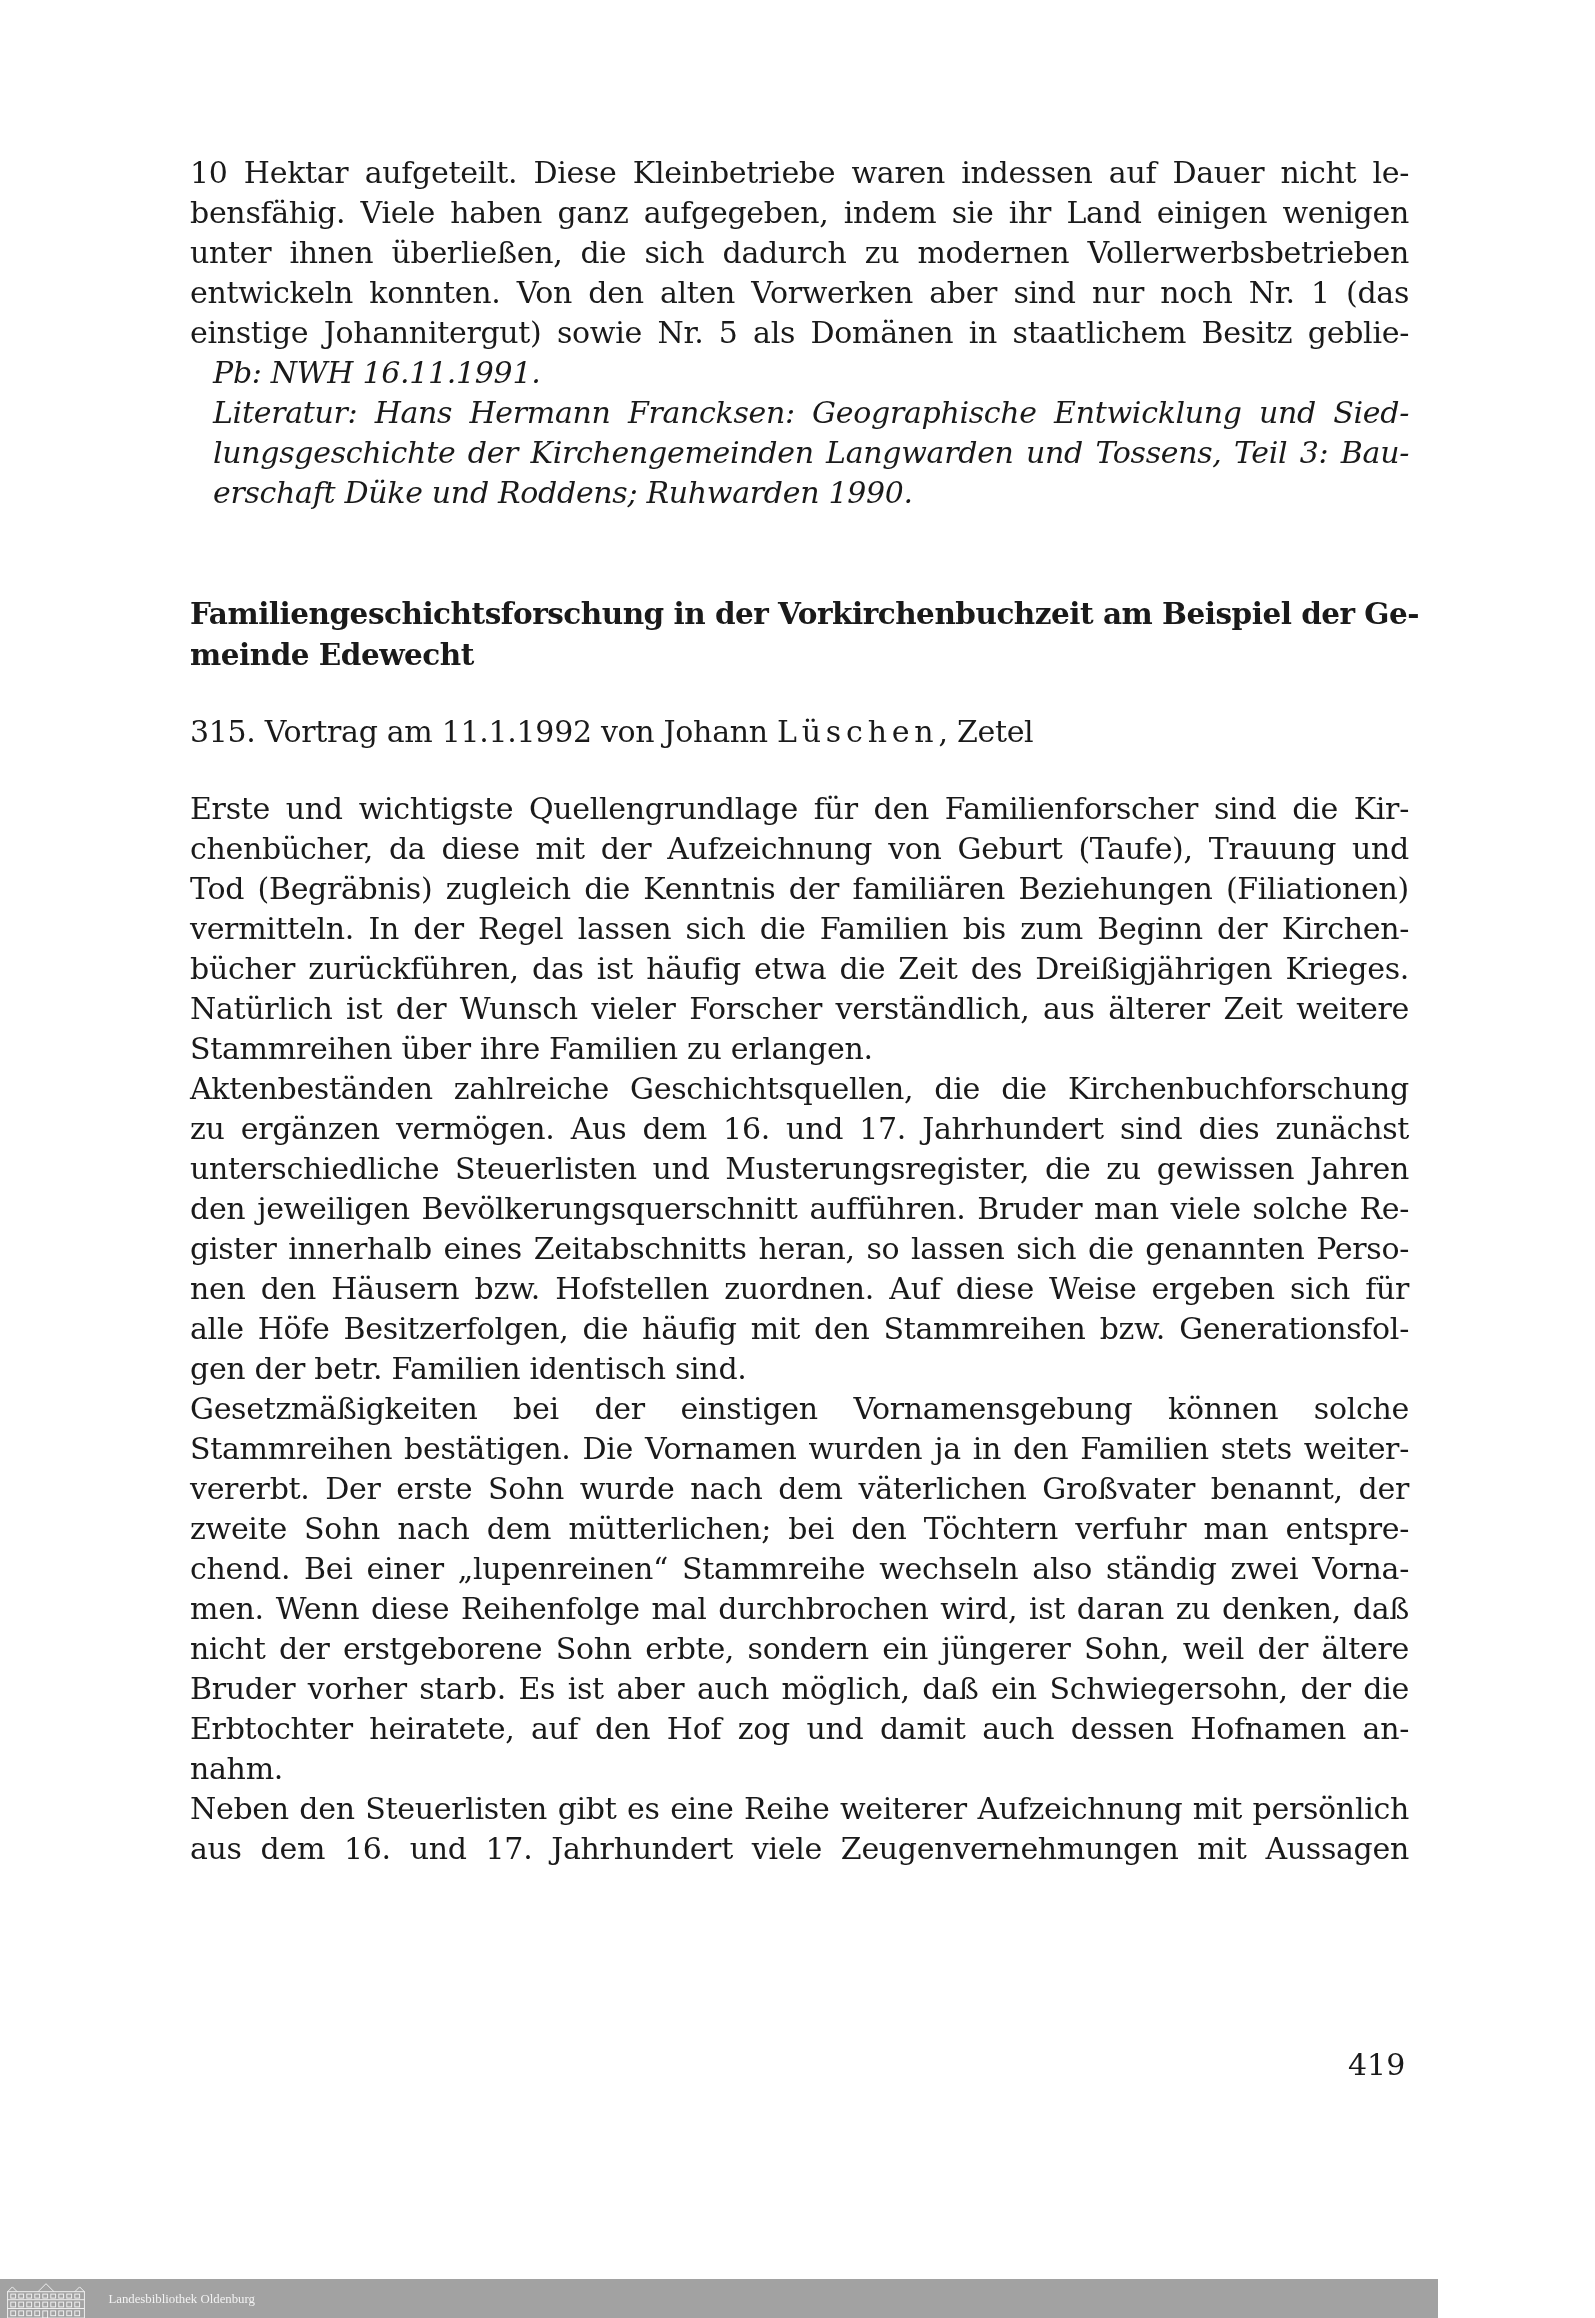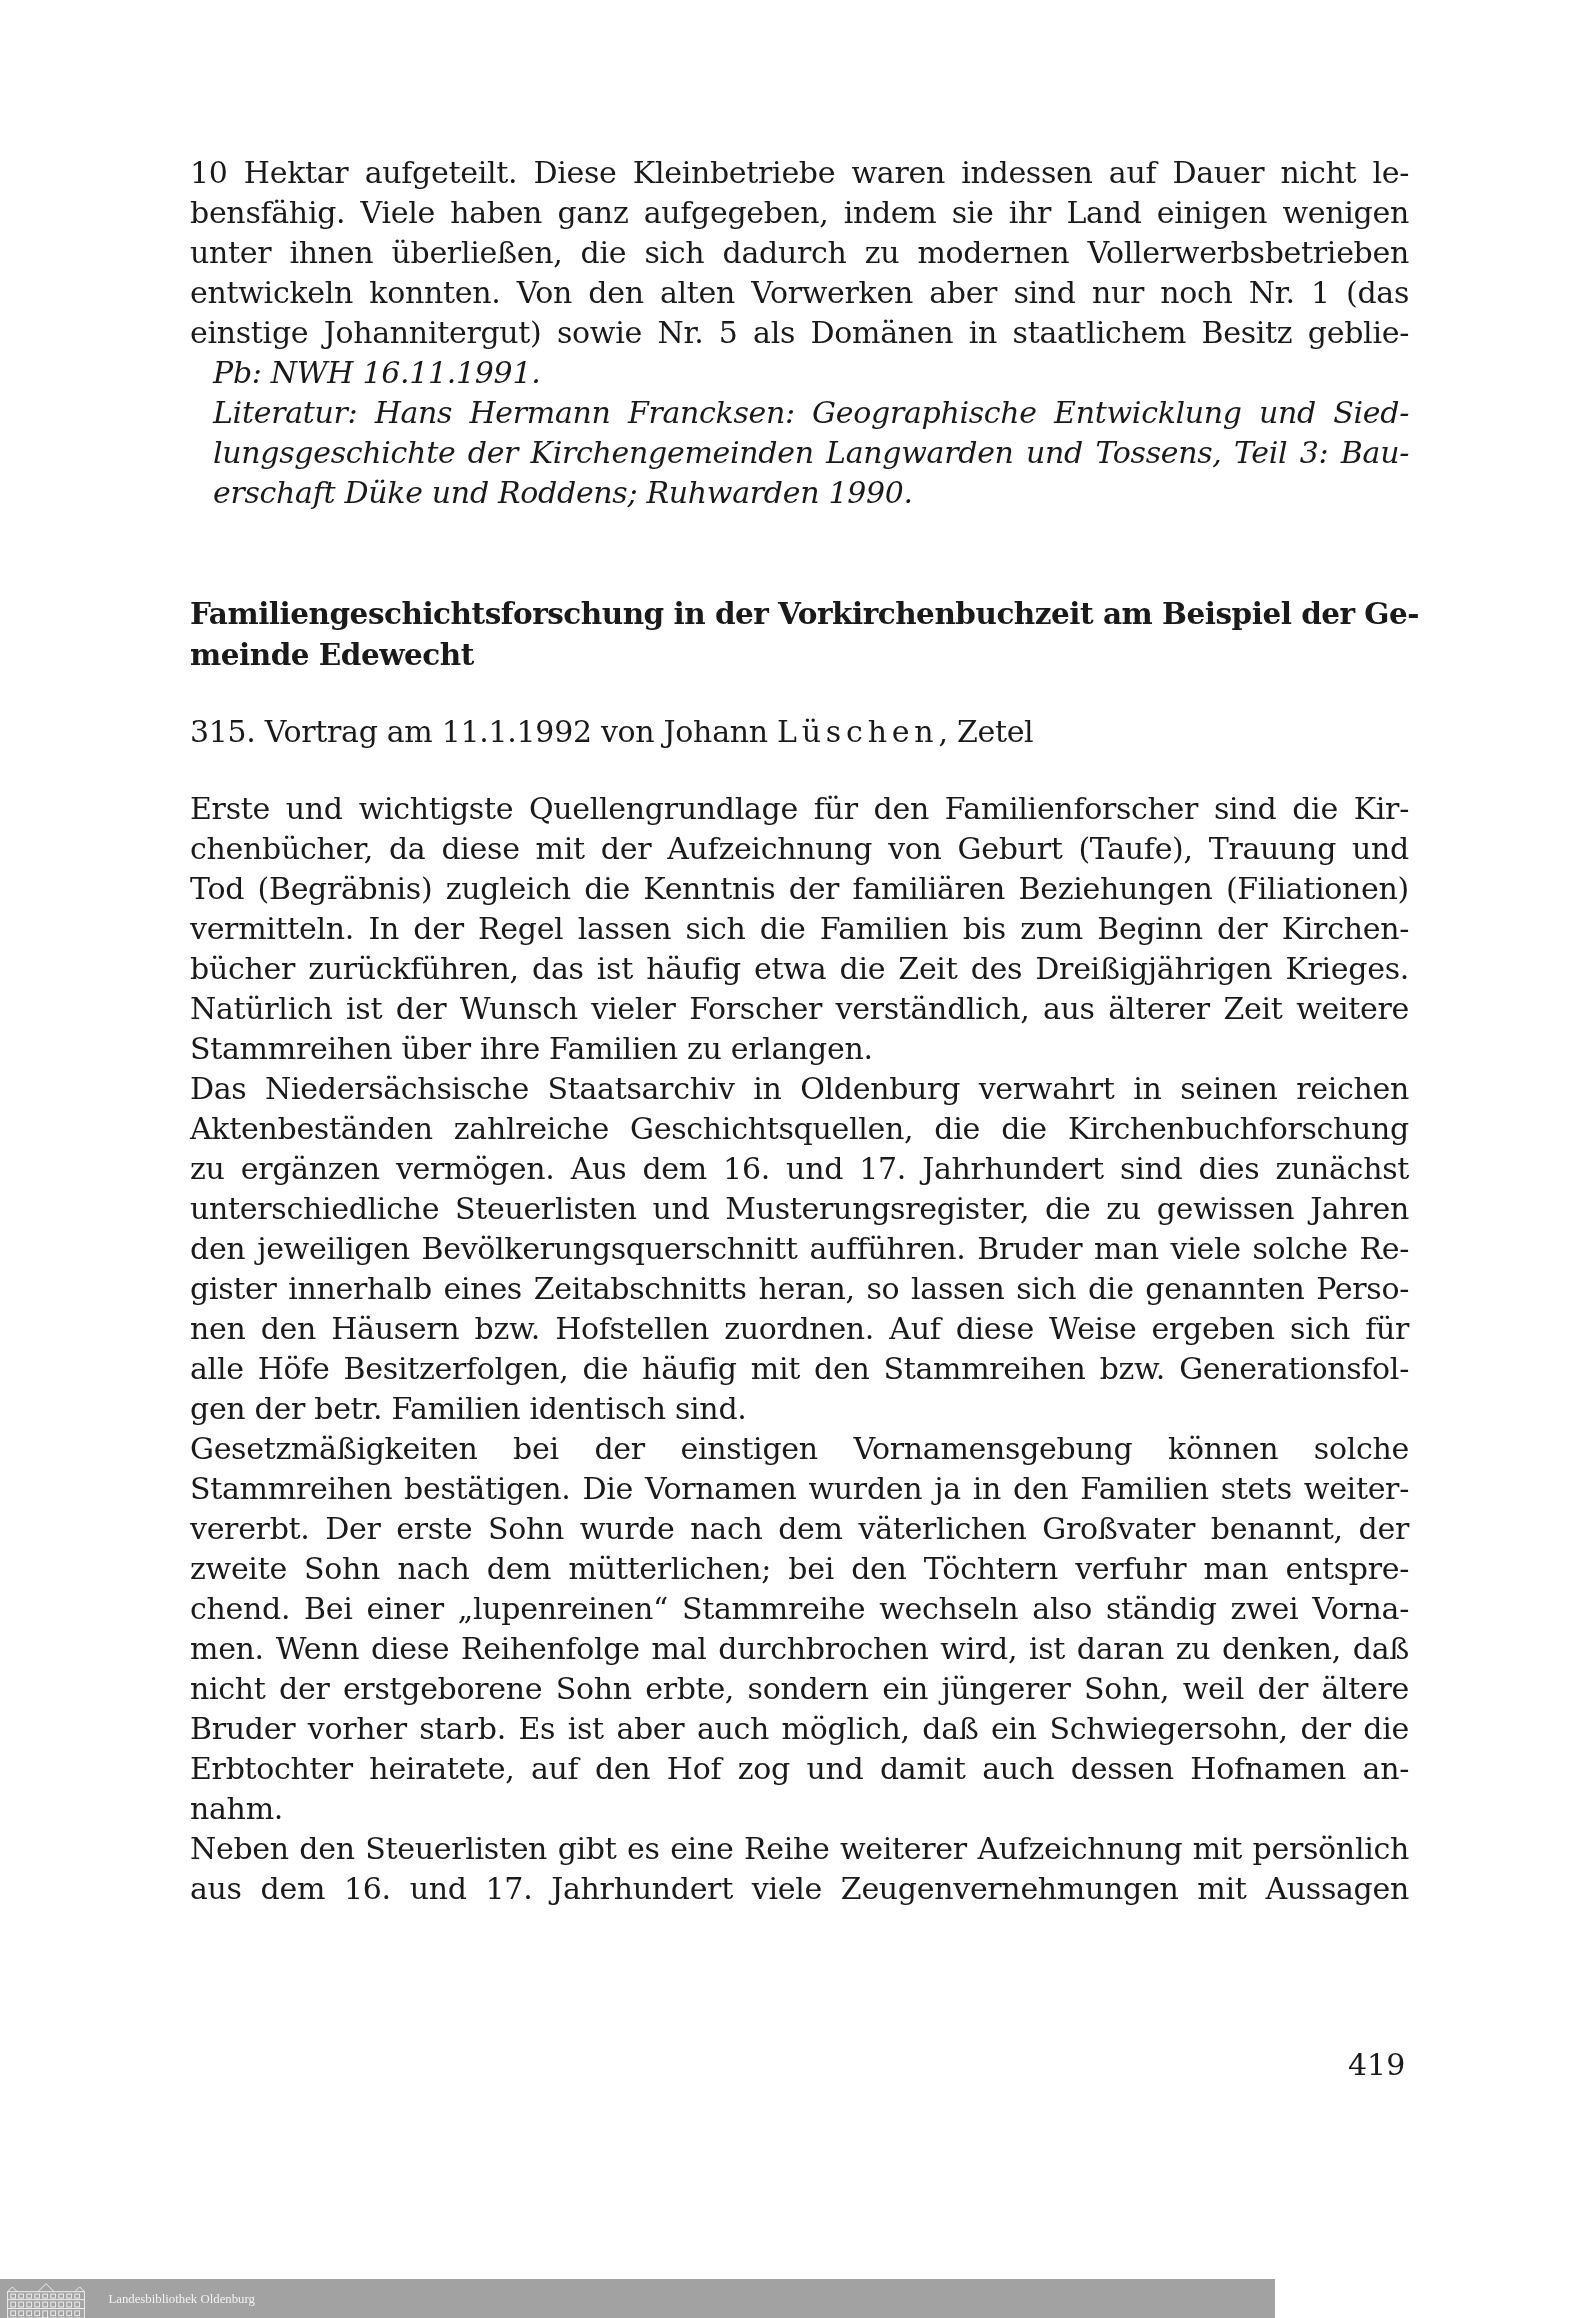--- a/index.html
+++ b/index.html
@@ -16,21 +16,21 @@
   .line.last { text-align-last: left; }
   .italic { font-style: italic; margin-left: 23px; }
   .heading { font-weight: bold; font-size: 29.5px; line-height: 41px; height: 41px; white-space: nowrap; text-align: justify; text-align-last: justify; letter-spacing: -0.5px; }
   .heading.last { text-align-last: left; }
   .spaced { letter-spacing: 4.8px; }
   .gap-section { height: 80px; }
   .gap-sub { height: 37px; }
   .gap-para { height: 37px; }
   .page-number { position: absolute; left: 1348px; top: 2047px; font-size: 30px; }
   .footer-bar {
-    position: absolute; left: 0; top: 2279px; width: 1275px; height: 40px;
+    position: absolute; left: 0; top: 2279px; width: 1438px; height: 40px;
     background: #a2a2a2; display: flex; align-items: center;
   }
   .footer-logo { width: 80px; height: 37px; margin-left: 6.4px; margin-top: 3.2px; }
   .footer-text { color: #f2f2f2; font-family: "Liberation Serif", serif; font-size: 12.8px; margin-left: 22px; }
 </style>
 </head>
 <body>
 
 <div class="page">
   <div>
@@ -63,21 +63,20 @@
   <div>
     <div class="line">Erste und wichtigste Quellengrundlage für den Familienforscher sind die Kir-</div>
     <div class="line">chenbücher, da diese mit der Aufzeichnung von Geburt (Taufe), Trauung und</div>
     <div class="line">Tod (Begräbnis) zugleich die Kenntnis der familiären Beziehungen (Filiationen)</div>
     <div class="line">vermitteln. In der Regel lassen sich die Familien bis zum Beginn der Kirchen-</div>
     <div class="line">bücher zurückführen, das ist häufig etwa die Zeit des Dreißigjährigen Krieges.</div>
     <div class="line">Natürlich ist der Wunsch vieler Forscher verständlich, aus älterer Zeit weitere</div>
     <div class="line last">Stammreihen über ihre Familien zu erlangen.</div>
   </div>
   <div>
-    <div class="line">Das Niedersächsische Staatsarchiv in Oldenburg verwahrt in seinen reichen</div>
     <div class="line">Aktenbeständen zahlreiche Geschichtsquellen, die die Kirchenbuchforschung</div>
     <div class="line">zu ergänzen vermögen. Aus dem 16. und 17. Jahrhundert sind dies zunächst</div>
     <div class="line">unterschiedliche Steuerlisten und Musterungsregister, die zu gewissen Jahren</div>
     <div class="line">den jeweiligen Bevölkerungsquerschnitt aufführen. Bruder man viele solche Re-</div>
     <div class="line">gister innerhalb eines Zeitabschnitts heran, so lassen sich die genannten Perso-</div>
     <div class="line">nen den Häusern bzw. Hofstellen zuordnen. Auf diese Weise ergeben sich für</div>
     <div class="line">alle Höfe Besitzerfolgen, die häufig mit den Stammreihen bzw. Generationsfol-</div>
     <div class="line last">gen der betr. Familien identisch sind.</div>
   </div>
   <div>

